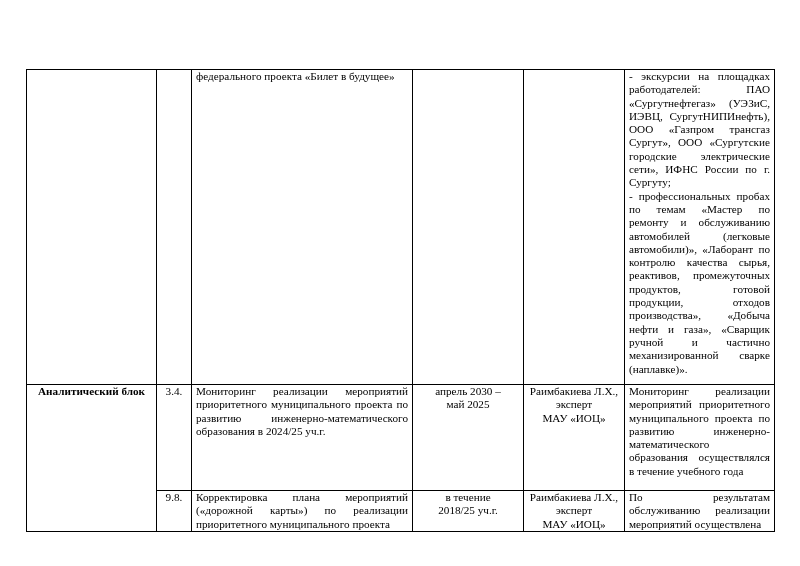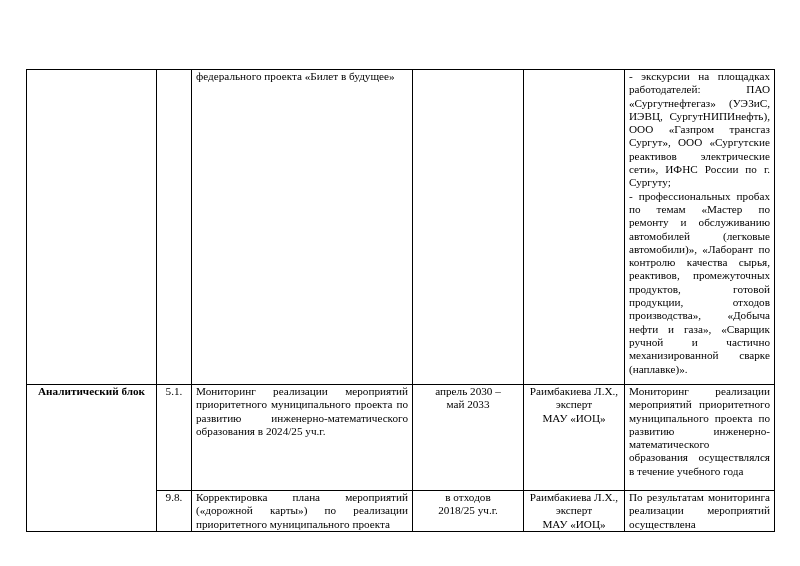--- a/index.html
+++ b/index.html
@@ -34,48 +34,48 @@
         <col class="c6">
     </colgroup>
     <tbody>
         <tr class="r1">
       <td></td>
       <td></td>
       <td class="justify">федерального проекта «Билет в будущее»</td>
       <td></td>
       <td></td>
       <td>
-        <span class="para">- экскурсии на площадках работодателей: ПАО «Сургутнефтегаз» (УЭЗиС, ИЭВЦ, СургутНИПИнефть), ООО «Газпром трансгаз Сургут», ООО «Сургутские реактивов электрические сети», ИФНС России по г. Сургуту;</span>
+        <span class="para">- экскурсии на площадках работодателей: ПАО «Сургутнефтегаз» (УЭЗиС, ИЭВЦ, СургутНИПИнефть), ООО «Газпром трансгаз Сургут», ООО «Сургутские городские электрические сети», ИФНС России по г. Сургуту;</span>
         <span class="para">- профессиональных пробах по темам «Мастер по ремонту и обслуживанию автомобилей (легковые автомобили)», «Лаборант по контролю качества сырья, реактивов, промежуточных продуктов, готовой продукции, отходов производства», «Добыча нефти и газа», «Сварщик ручной и частично механизированной сварке (наплавке)».</span>
       </td>
     </tr>
     <tr class="r2">
       <td rowspan="2" class="center bold">Аналитический блок</td>
-      <td class="num">5.1.</td>
+      <td class="num">3.4.</td>
       <td class="justify">Мониторинг реализации мероприятий приоритетного муниципального проекта по развитию инженерно-математического образования в 2024/25 уч.г.</td>
       <td class="center">
         <div>апрель 2030 –</div>
-        <div>май 2033</div>
+        <div>май 2025</div>
       </td>
       <td class="center">
         <div>Раимбакиева Л.Х.,</div>
         <div>эксперт</div>
         <div>МАУ «ИОЦ»</div>
       </td>
       <td class="justify">Мониторинг реализации мероприятий приоритетного муниципального проекта по развитию инженерно-математического образования осуществлялся в течение учебного года</td>
     </tr>
     <tr class="r3">
       <td class="num">9.8.</td>
       <td class="justify">Корректировка плана мероприятий («дорожной карты») по реализации приоритетного муниципального проекта</td>
       <td class="center">
-        <div>в отходов</div>
+        <div>в течение</div>
         <div>2018/25 уч.г.</div>
       </td>
       <td class="center">
         <div>Раимбакиева Л.Х.,</div>
         <div>эксперт</div>
         <div>МАУ «ИОЦ»</div>
       </td>
-      <td class="justify">По результатам мониторинга реализации мероприятий осуществлена</td>
+      <td class="justify">По результатам обслуживанию реализации мероприятий осуществлена</td>
     </tr>
   </tbody>
     </table>
 </div>
 
 </body></html>

